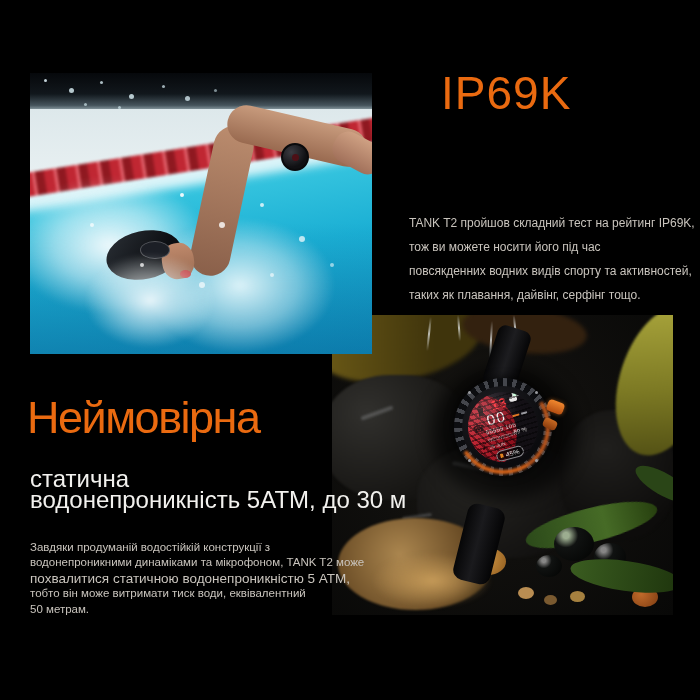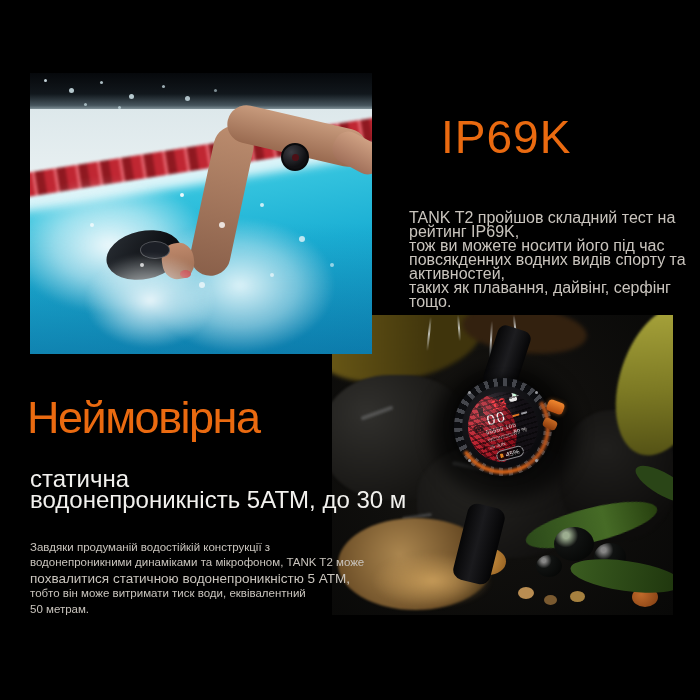--- a/index.html
+++ b/index.html
@@ -1,23 +1,23 @@
 <!DOCTYPE html>
 <html><head>
 <meta charset="utf-8">
 <style>
   html,body{margin:0;padding:0;background:#000;}
   .stage{position:relative;width:700px;height:700px;background:#000;overflow:hidden;
          font-family:"Liberation Sans",sans-serif;}
   .abs{position:absolute;}
 
   
-  .ip-title{left:441px;top:70px;font-size:46px;line-height:1;letter-spacing:1px;color:#ea6a10;font-weight:400;margin-top:44px;}
+  .ip-title{left:441px;top:70px;font-size:46px;line-height:1;letter-spacing:1px;color:#ea6a10;font-weight:400;}
   .ip-heading{left:410px;top:151px;font-size:21.5px;line-height:22px;color:#f2f1ee;font-weight:400;}
-  .ip-body{left:409px;top:211px;font-size:16px;line-height:14px;color:#c9c4bd;font-weight:400;}
+  .ip-body{left:409px;top:211px;font-size:12px;line-height:24px;color:#c9c4bd;font-weight:400;}
   .atm-title{left:27px;top:395px;font-size:45px;line-height:1;letter-spacing:-1.5px;color:#ea6a10;font-weight:400;}
   .atm-heading{left:30px;top:468px;font-size:24px;line-height:21px;color:#f2f1ee;}
   .atm-body{left:30px;top:540px;font-size:11.5px;line-height:15.4px;color:#c9c4bd;}
   .atm-body div:nth-child(3){font-size:13.5px;}
 
   
   .photo-swim{left:30px;top:73px;width:342px;height:281px;overflow:hidden;background:#e9eff1;}
   .swim-darktop{left:0;top:0;width:342px;height:38px;
     background:linear-gradient(180deg,#06080b 0%,#11171c 55%,#45545c 85%,#9fb2b8 100%);}
   .swim-white{left:0;top:36px;width:342px;height:246px;

